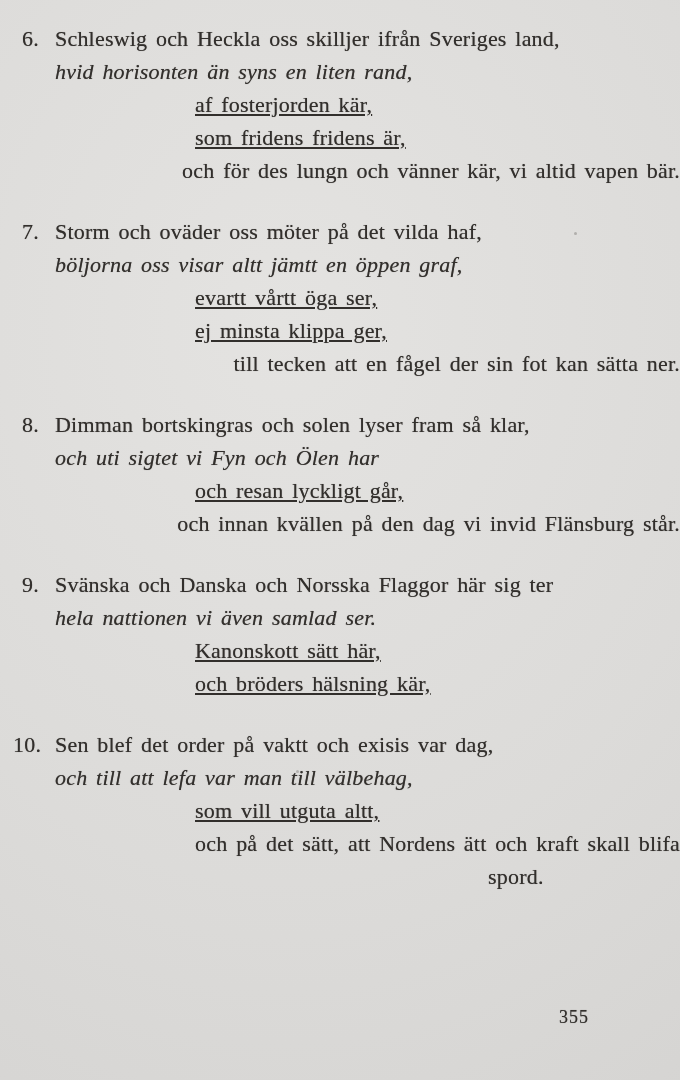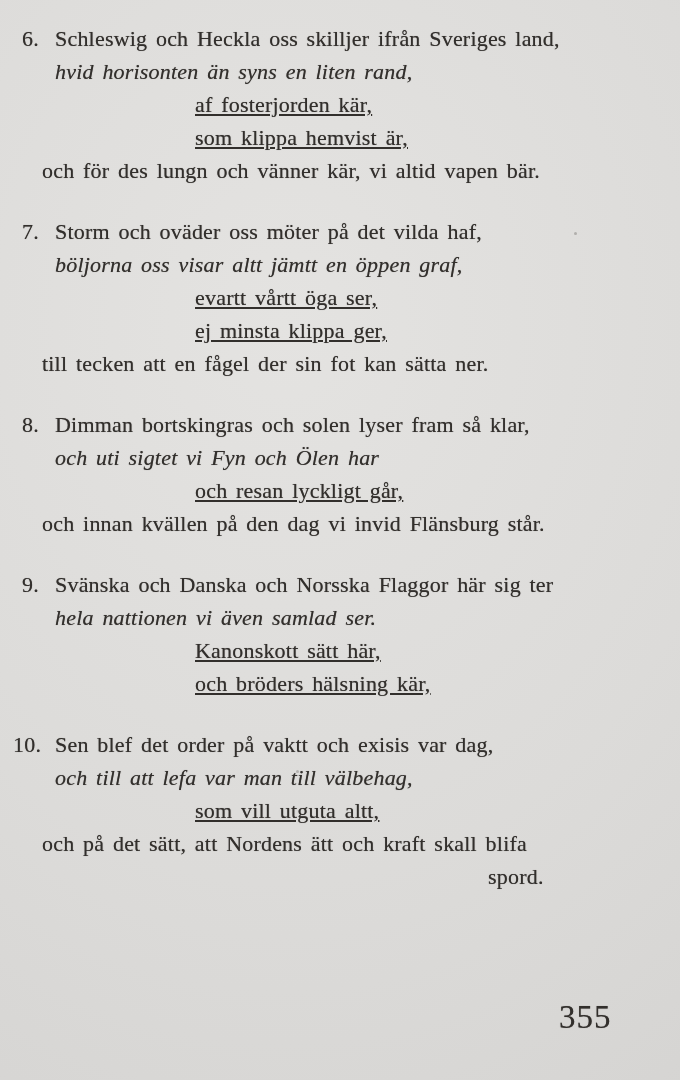--- a/index.html
+++ b/index.html
@@ -36,27 +36,27 @@
     left: 22px;
     top: 0;
   }
   .verse.v10 .vnum {
     left: 13px;
   }
   .line { white-space: nowrap; }
   .l-first  { margin-left: 55px; }
   .l-body   { margin-left: 55px; font-style: italic; }
   .l-mid    { margin-left: 195px; text-decoration: underline; }
-  .l-last   { margin-left: 42px; }
+  .l-last   { margin-left: 42px; text-align: right; }
   .l-over   { margin-left: 488px; }
   .pagenum {
     position: absolute;
     top: 1000px;
     left: 559px;
-    font-size: 33px;
+    font-size: 18px;
     line-height: 34px;
     letter-spacing: 1px;
   }
   .speck {
     position: absolute;
     background: #8a8885;
     border-radius: 50%;
   }
   .speck1 { left: 574px; top: 232px; width: 3px; height: 3px; opacity: .55; }
   .speck2 { left: 296px; top: 770px; width: 3px; height: 3px; opacity: .5; }
@@ -65,21 +65,21 @@
 </head>
 <body>
 
 <div class="page">
 
   <div class="verse">
     <span class="vnum">6.</span>
     <div class="line l-first">Schleswig och Heckla oss skilljer ifrån Sveriges land,</div>
     <div class="line l-body">hvid horisonten än syns en liten rand,</div>
     <div class="line l-mid">af fosterjorden kär,</div>
-    <div class="line l-mid">som klippa hemvist är,</div>
+    <div class="line l-mid">som fridens fridens är,</div>
     <div class="line l-last">och för des lungn och vänner kär, vi altid vapen bär.</div>
   </div>
 
   <div class="verse">
     <span class="vnum">7.</span>
     <div class="line l-first">Storm och oväder oss möter på det vilda haf,</div>
     <div class="line l-body">böljorna oss visar altt jämtt en öppen graf,</div>
     <div class="line l-mid">evartt vårtt öga ser,</div>
     <div class="line l-mid">ej minsta klippa ger,</div>
     <div class="line l-last">till tecken att en fågel der sin fot kan sätta ner.</div>

